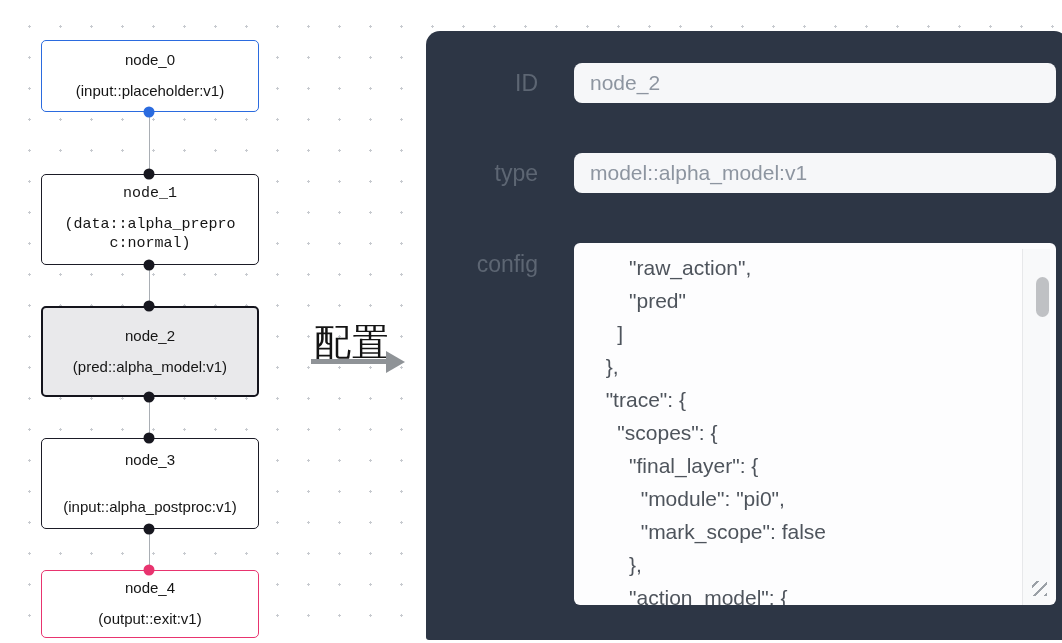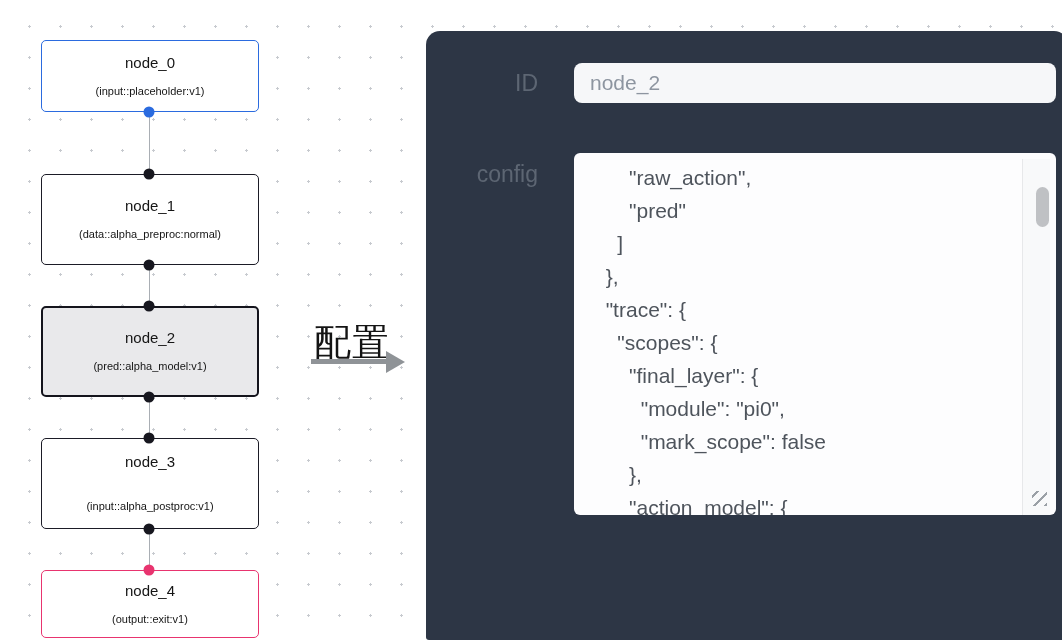--- a/index.html
+++ b/index.html
@@ -15,21 +15,21 @@
 
   
   .node {
     position:absolute; left:23px; width:218px;
     background:#ffffff; border:1.5px solid #1b1b26; border-radius:5px;
     display:flex; flex-direction:column; align-items:center; justify-content:center;
     text-align:center; color:#151515; font-size:15px; line-height:1.25;
     padding:4px 10px; cursor:pointer;
   }
   .node .nlabel { font-size:15px; }
-  .node .ntype  { font-size:11px; word-break:break-all; }
+  .node .ntype  { font-size:15px; word-break:break-all; }
   .node-input    { border-color:#2b6bdf; }
   .node-selected { border-width:2.5px; border-color:#14141c; background:#e9e9eb; }
   .node-output   { border-color:#e8346f; }
 
   .edge {
     position:absolute; left:130.5px; width:1.6px; background:#a9aeb4;
   }
   .handle {
     position:absolute; width:11px; height:11px; border-radius:50%;
     background:#17171f; transform:translate(-50%,-50%); cursor:crosshair;
@@ -106,21 +106,21 @@
 
   <div class="edge" style="top:94px;  height:62px;"></div>
   <div class="edge" style="top:247px; height:41px;"></div>
   <div class="edge" style="top:379px; height:41px;"></div>
   <div class="edge" style="top:511px; height:41px;"></div>
 
   <div class="node node-input" style="top:22px; height:72px;">
     <div class="nlabel">node_0</div>
     <div class="ntype">(input::placeholder:v1)</div>
   </div>
-  <div class="node" style="top:156px; height:91px;">
+  <div class="node" style="top:156px; height:91px;font-family:Liberation Mono, monospace;">
     <div class="nlabel">node_1</div>
     <div class="ntype">(data::alpha_preproc:normal)</div>
   </div>
   <div class="node node-selected" style="top:288px; height:91px;">
     <div class="nlabel">node_2</div>
     <div class="ntype">(pred::alpha_model:v1)</div>
   </div>
   <div class="node" style="top:420px; height:91px;gap:16px;">
     <div class="nlabel">node_3</div>
     <div class="ntype">(input::alpha_postproc:v1)</div>
@@ -144,20 +144,24 @@
 <div class="arrow-shaft"></div>
 <div class="arrow-head"></div>
 
 <div class="panel">
 
   <div class="field-row">
     <div class="field-label">ID</div>
     <input class="text-input" type="text" value="node_2" style="">
   </div>
 
+  <div class="field-row">
+    <div class="field-label">type</div>
+    <input class="text-input" type="text" value="model::alpha_model:v1" style="">
+  </div>
 
   <div class="field-row top-align">
     <div class="field-label">config</div>
     <div class="config-box">
       <div class="json-view">      "raw_action",
       "pred"
     ]
   },
   "trace": {
     "scopes": {

